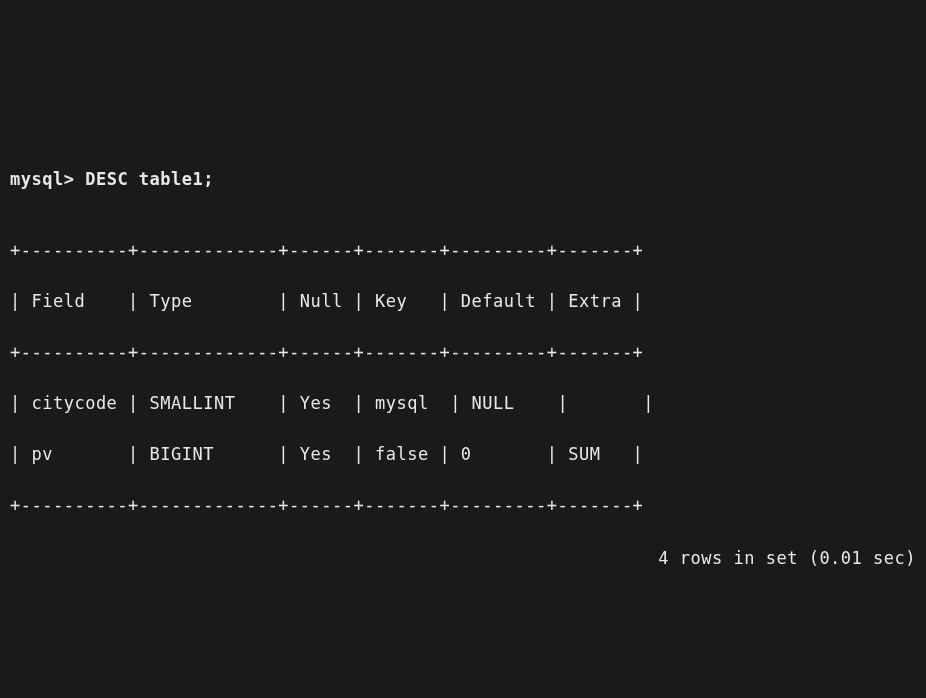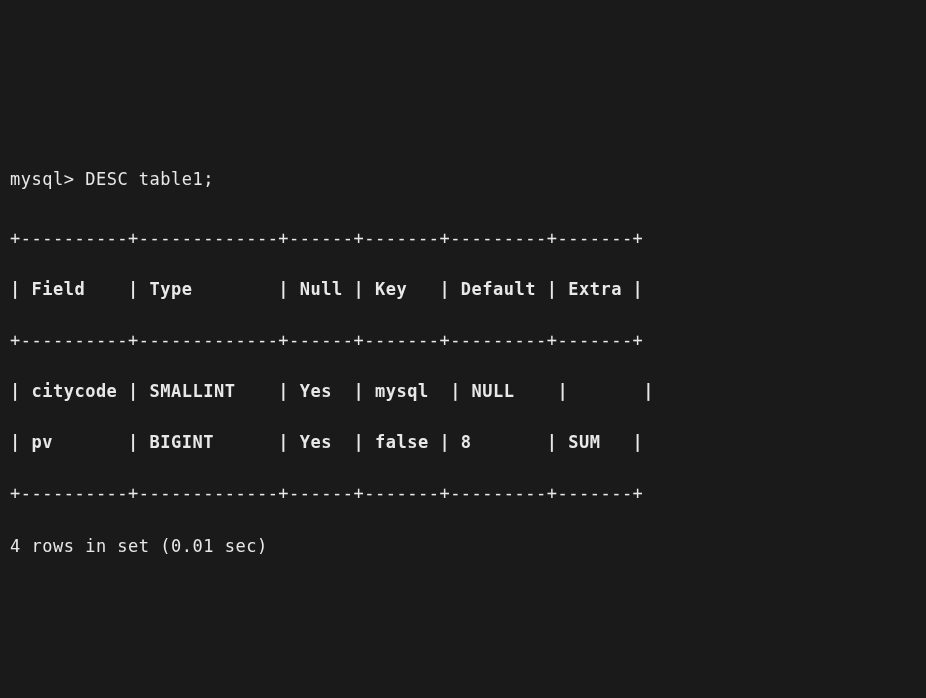--- a/index.html
+++ b/index.html
@@ -14,47 +14,48 @@
       font-size: 17px;
       line-height: 1.5;
       padding: 14px 10px;
       letter-spacing: 0.5px;
       white-space: pre;
     }
     .terminal {
       display: block;
     }
     .prompt-line {
-      margin-bottom: 8px;
+      margin-bottom: 20px;
+      font-weight: bold;
     }
     .border-line {
       letter-spacing: 0.5px;
     }
     .data-row {
       letter-spacing: 0.5px;
-      font-weight: bold;
     }
     .status-line {
       margin-top: 2px;
       margin-bottom: 18px;
+      text-align: right;
     }
   </style>
 </head>
 <body>
 
 
 
 <div class="terminal">
 <div class="query-block">
 <div class="prompt-line"><span>mysql&gt;</span> <span>DESC table1;</span></div>
 <div class="border-line">+----------+-------------+------+-------+---------+-------+</div>
 <div class="data-row">| Field    | Type        | Null | Key   | Default | Extra |</div>
 <div class="border-line">+----------+-------------+------+-------+---------+-------+</div>
 <div class="data-row">| citycode | SMALLINT    | Yes  | mysql  | NULL    |       |</div>
-<div class="data-row">| pv       | BIGINT      | Yes  | false | 8       | SUM   |</div>
+<div class="data-row">| pv       | BIGINT      | Yes  | false | 0       | SUM   |</div>
 <div class="border-line">+----------+-------------+------+-------+---------+-------+</div>
 <div class="status-line">4 rows in set (0.01 sec)</div>
 </div>
 
 </div>
 
 
 
 
 </body></html>

